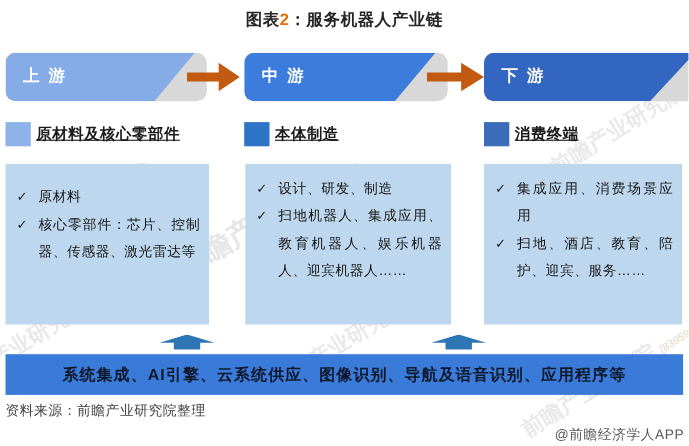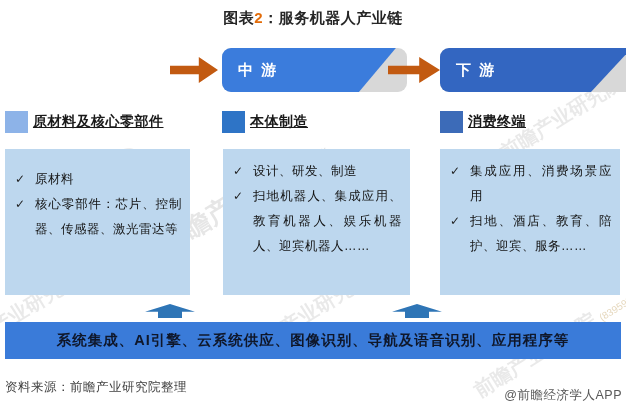--- a/index.html
+++ b/index.html
@@ -51,21 +51,21 @@
   .up-arrow{position:absolute;top:304px;width:50px;height:14px;background:#2E75B6;
             clip-path:polygon(50% 0,100% 55%,74% 55%,74% 100%,26% 100%,26% 55%,0 55%);}
   .ua1{left:145px;} .ua2{left:392px;}
 
   
   .bar{position:absolute;left:5px;top:322px;width:616px;height:37px;background:#3A7BD9;
        display:flex;align-items:center;justify-content:center;color:#0f172a;
        font-size:14.5px;font-weight:bold;letter-spacing:1px;}
 
   
-  .src{position:absolute;left:5px;top:379px;font-size:12.5px;color:#3f3f3f;letter-spacing:.5px;}
+  .src{position:absolute;left:5px;top:365px;font-size:12.5px;color:#3f3f3f;letter-spacing:.5px;}
   .credit{position:absolute;right:4px;top:387px;font-size:12.5px;color:#595959;letter-spacing:.5px;}
 
   
   .wm{position:absolute;pointer-events:none;white-space:nowrap;transform:rotate(-32deg);}
   .wm-big{font-size:26px;font-weight:bold;color:rgba(130,130,130,0.20);}
   .wm-med{font-size:20px;font-weight:bold;color:rgba(135,135,135,0.18);}
   .wm-small{font-size:9px;color:rgba(140,140,140,0.30);}
   .wm-gold{font-size:10px;color:rgba(198,166,106,0.45);}
   .wm-logo{position:absolute;left:106px;top:146px;width:46px;height:46px;opacity:.20;transform:rotate(-15deg);pointer-events:none;}
 </style>
@@ -94,20 +94,25 @@
     <span class="wm-med">前瞻产业研究院</span>
   </div>
   <div class="wm" style="left:238px;top:300px;">
     <span class="wm-med">前瞻产业研究院</span>
   </div>
 
   <div class="title">
     <span>图表</span><span class="num">2</span><span>：</span><span>服务机器人产业链</span>
   </div>
 
+  <div class="hdr hdr1">
+    <div class="hdr-blue">
+      <span class="hdr-text">上 游</span>
+    </div>
+  </div>
   <div class="flow-arrow fa1"></div>
   <div class="hdr hdr2">
     <div class="hdr-blue">
       <span class="hdr-text">中 游</span>
     </div>
   </div>
   <div class="flow-arrow fa2"></div>
   <div class="hdr hdr3">
     <div class="hdr-blue">
       <span class="hdr-text">下 游</span>

